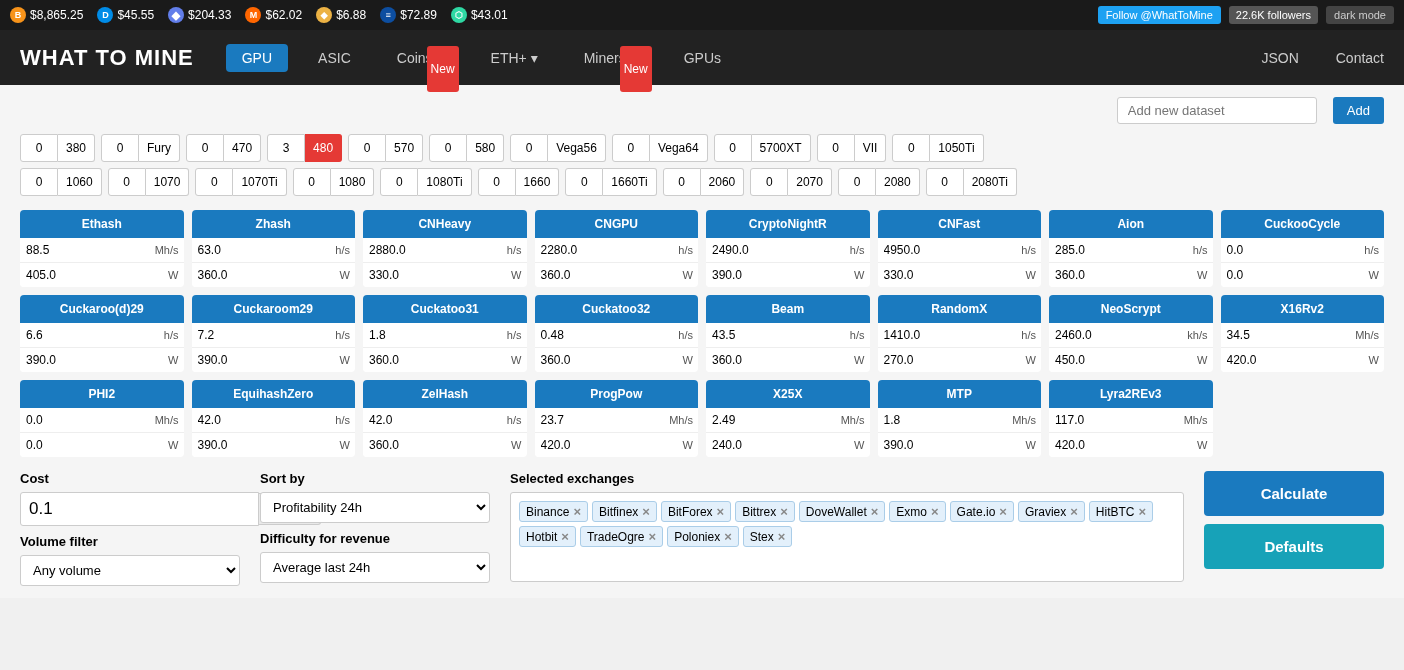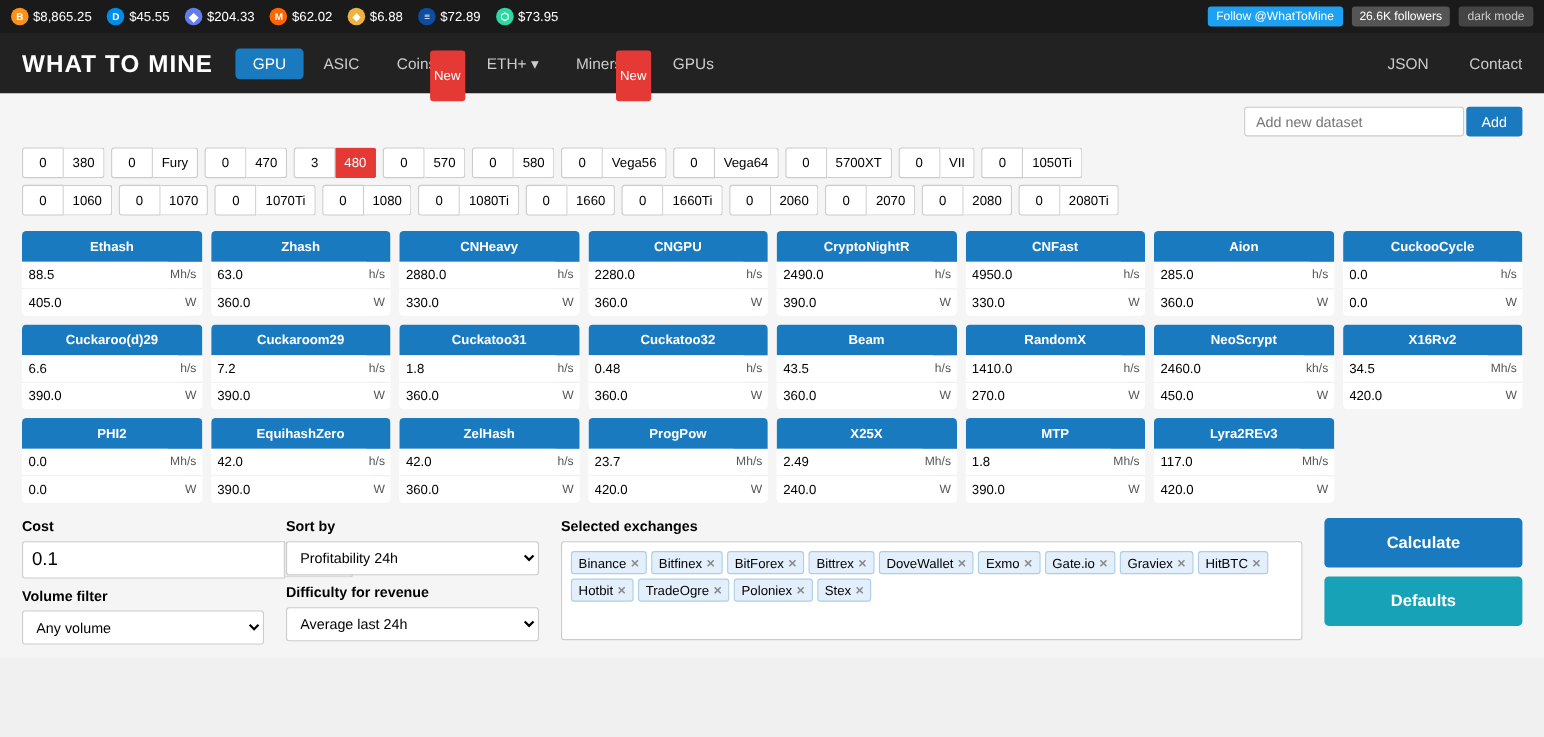--- a/index.html
+++ b/index.html
@@ -40,20 +40,21 @@
     }
     #site-title { color: white; font-size: 22px; font-weight: bold; letter-spacing: 1px; margin-right: 20px; }
     .nav-tabs { display: flex; gap: 2px; }
     .nav-tab {
       color: #ccc;
       padding: 6px 16px;
       cursor: pointer;
       font-size: 14px;
       border-radius: 4px;
       position: relative;
+      margin-left: 12px;
     }
     .nav-tab.active { background: #1a7abf; color: white; }
     .nav-badge {
       background: #e53935;
       color: white;
       font-size: 12px;
       border-radius: 3px;
       padding: 16px 4px;
       position: absolute;
       top: 2px;
@@ -63,21 +64,21 @@
     .nav-link { color: #ccc; text-decoration: none; font-size: 14px; cursor: pointer; margin-left: 17px; }
 
     
     #main { background: #f5f5f5; padding: 12px 20px; }
 
     
     #dataset-row {
       display: flex;
       justify-content: flex-end;
       align-items: flex-start;
-      gap: 2px;
+      gap: 16px;
       margin-bottom: 10px;
     }
     #dataset-input {
       border: 1px solid #ccc;
       border-radius: 3px;
       padding: 5px 10px;
       font-size: 13px;
       width: 200px;
     }
     #add-btn {
@@ -263,25 +264,25 @@
   <div class="ticker-item">
     <span class="ticker-icon icon-zec">◆</span>
     <span>$6.88</span>
   </div>
   <div class="ticker-item">
     <span class="ticker-icon icon-lsk">≡</span>
     <span>$72.89</span>
   </div>
   <div class="ticker-item">
     <span class="ticker-icon icon-dcr">⬡</span>
-    <span>$73.95</span>
+    <span>$43.01</span>
   </div>
   <div id="ticker-right">
     <button class="follow-btn">Follow @WhatToMine</button>
-    <span class="followers-badge">26.6K followers</span>
+    <span class="followers-badge">22.6K followers</span>
     <button class="dark-mode-btn">dark mode</button>
   </div>
 </div>
 
 <div id="navbar">
   <div id="site-title">WHAT TO MINE</div>
   <div class="nav-tabs">
     <div class="nav-tab active">GPU</div>
     <div class="nav-tab">ASIC</div>
     <div class="nav-tab" style="padding-right: 28px;">

